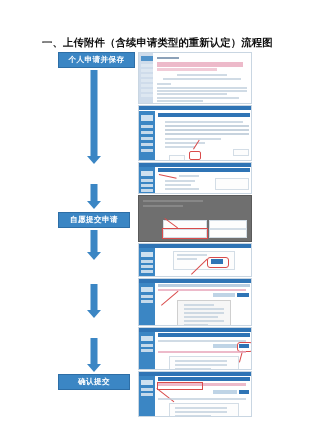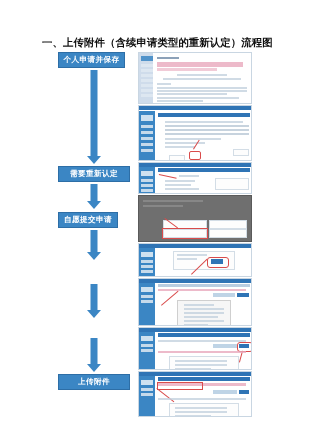--- a/index.html
+++ b/index.html
@@ -254,50 +254,49 @@
         <div class="ln lt" style="left:20px;top:31px;width:52px;height:1.5px;"></div>
         <div class="ln lt" style="left:20px;top:35px;width:52px;height:1.5px;"></div>
         <div class="ln lt" style="left:20px;top:39px;width:36px;height:1.5px;"></div>
       </div>
     </div>
 
   </div>
 
   <div class="flow">
 
-    <div class="node" style="left:58px;top:52px;width:67px;height:16px;">个人申请并保存</div>
+    <div class="node" style="left:58px;top:52px;width:77px;height:16px;">个人申请并保存</div>
 
     <div class="arrow" style="left:80px;top:70px;width:28px;height:94px;">
       <div class="shaft" style="height:86px;"></div>
       <div class="head" style="top:86px;"></div>
     </div>
 
-    <div class="node" style="left:58px;top:166px;width:72px;height:16px;">需要重新认定</div>
 
     <div class="arrow" style="left:80px;top:184px;width:28px;height:28px;">
       <div class="shaft" style="height:17px;"></div>
       <div class="head" style="top:17px;"></div>
     </div>
 
-    <div class="node" style="left:58px;top:212px;width:60px;height:16px;text-align:center;">自愿提交申请</div>
+    <div class="node" style="left:58px;top:212px;width:72px;height:16px;text-align:center;">自愿提交申请</div>
 
     <div class="arrow" style="left:80px;top:230px;width:28px;height:36px;">
       <div class="shaft" style="height:22px;"></div>
       <div class="head" style="top:22px;"></div>
     </div>
 
 
     <div class="arrow" style="left:80px;top:284px;width:28px;height:36px;">
       <div class="shaft" style="height:26px;"></div>
       <div class="head" style="top:26px;"></div>
     </div>
 
 
     <div class="arrow" style="left:80px;top:338px;width:28px;height:36px;">
       <div class="shaft" style="height:26px;"></div>
       <div class="head" style="top:26px;"></div>
     </div>
 
-    <div class="node" style="left:58px;top:374px;width:72px;height:16px;">上传附件</div>
+    <div class="node" style="left:58px;top:374px;width:72px;height:16px;">确认提交</div>
 
   </div>
 
 </div>
 
 </body></html>

